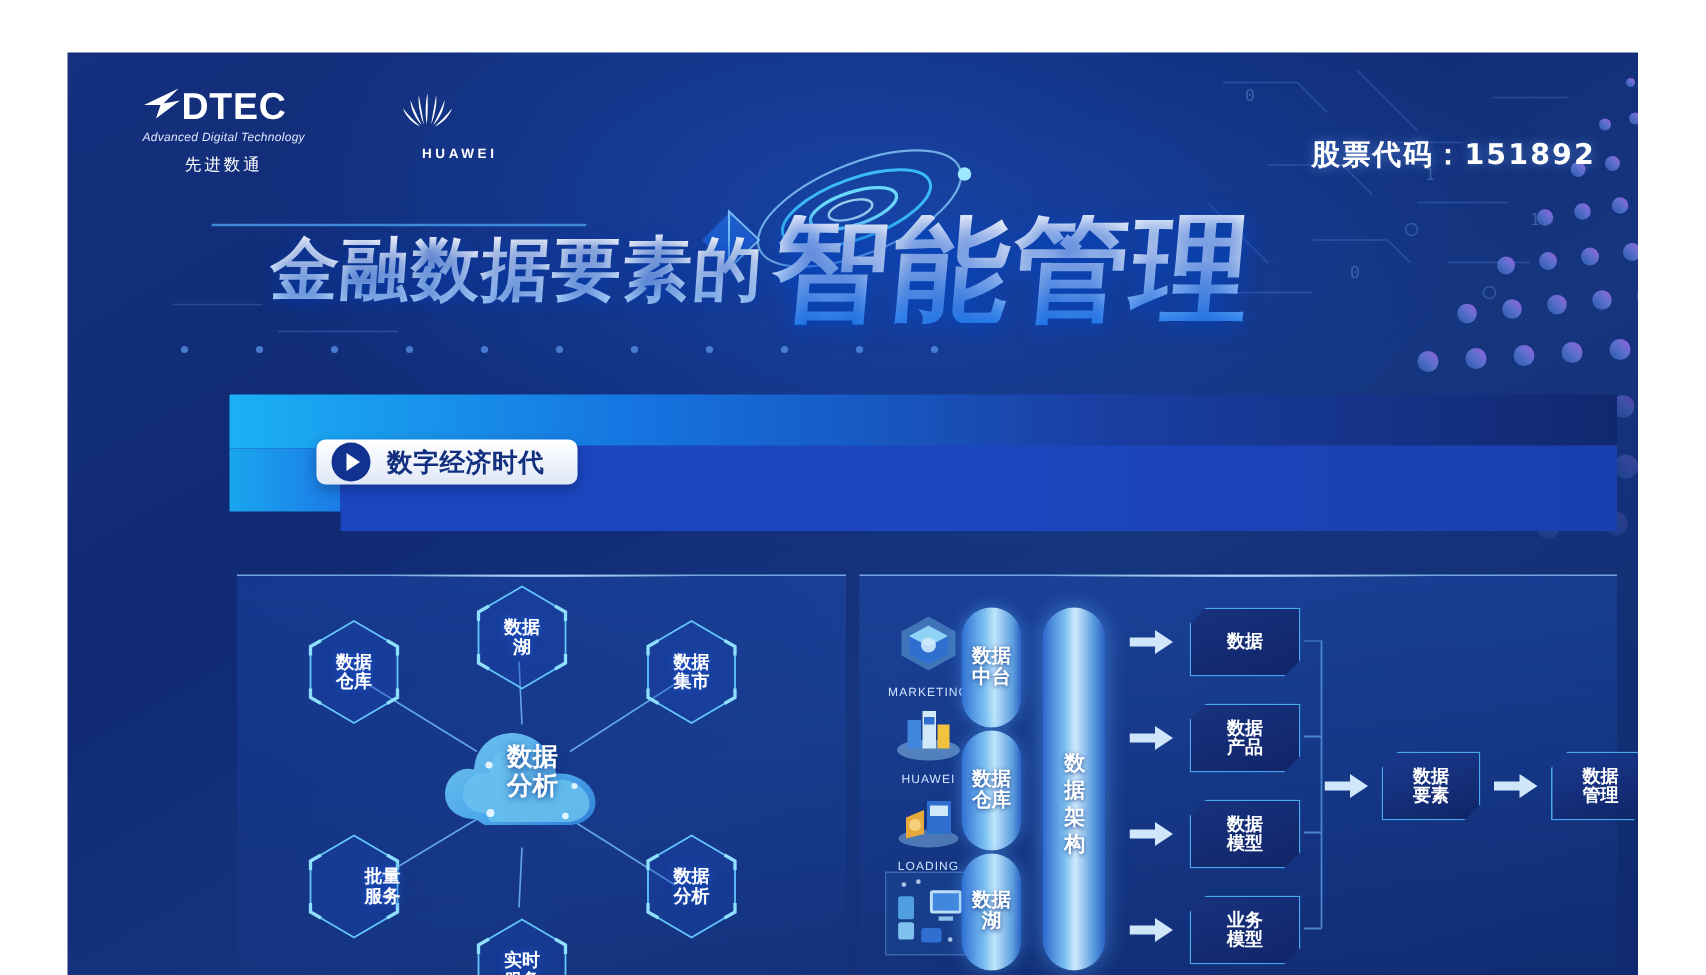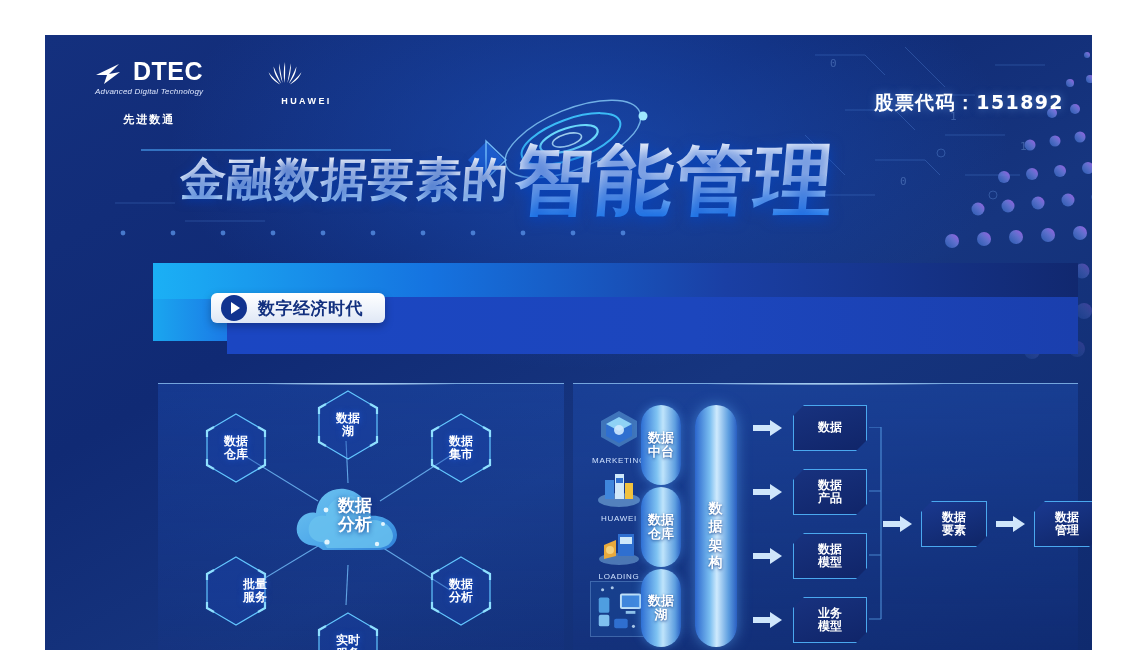--- a/index.html
+++ b/index.html
@@ -31,27 +31,27 @@
     pointer-events: none;
   }
   .orbit { position:absolute; left:430px; top:48px; width:200px; height:110px; pointer-events:none;}
   .diamond-deco { position:absolute; left:395px; top:100px; width:80px; height:50px; pointer-events:none;}
   .hline-deco { position:absolute; left:96px; top:108px; width:250px; height:14px; pointer-events:none;}
   .dotline-deco{ position:absolute; left:70px; top:190px; width:520px; height:16px; pointer-events:none;}
 
   
   .brandrow { position: absolute; left: 50px; top: 22px; display: flex; align-items: flex-start; gap: 34px; }
   .dtec { text-align: center; }
-  .dtec-main { display: flex; align-items: flex-end; gap: 12px; }
+  .dtec-main { display: flex; align-items: flex-start; gap: 0; }
   .dtec-word {
     font-size: 25px; font-weight: 700; color: #fff; letter-spacing: 0.5px;
     font-family: "Liberation Sans", sans-serif;
   }
   .dtec-sub { font-size: 8px; color: #dfe8ff; font-style: italic; letter-spacing: .2px; margin-top: 1px; }
-  .dtec-cn { font-size: 11px; color: #fff; font-weight: 700; letter-spacing: 2px; margin-top: 16px;
+  .dtec-cn { font-size: 11px; color: #fff; font-weight: 400; letter-spacing: 2px; margin-top: 6px;
              font-family: "DejaVu Sans", sans-serif; }
   .hw { text-align: center; padding-top: 2px; }
   .hw-word { font-size: 9px; color:#fff; letter-spacing: 2.4px; font-weight: 700; margin-top: 3px; margin-left: 44px; }
 
   
   .stock {
     position: absolute; right: 28px; top: 55px;
     color: #ffffff; font-size: 19px; font-weight: 700; letter-spacing: 1.4px;
     font-family: "DejaVu Sans", sans-serif;
     text-shadow: 0 0 8px rgba(120,180,255,.5);

